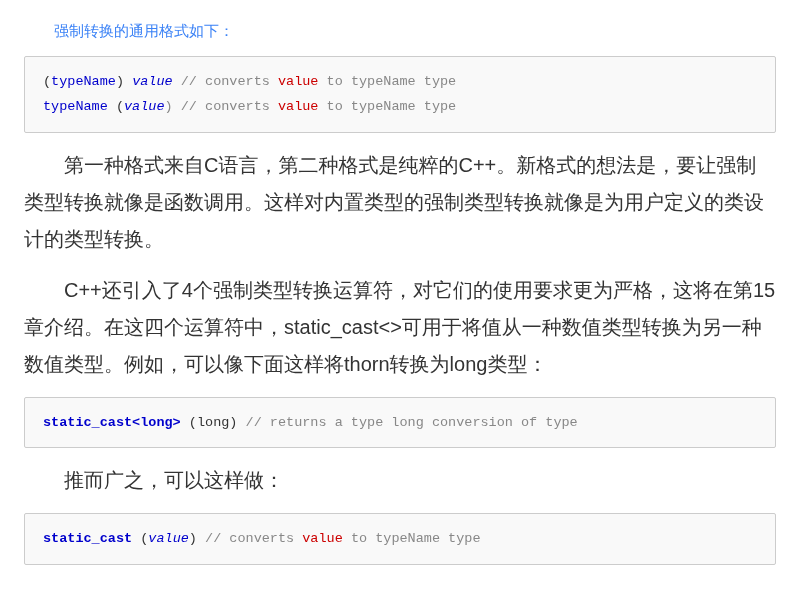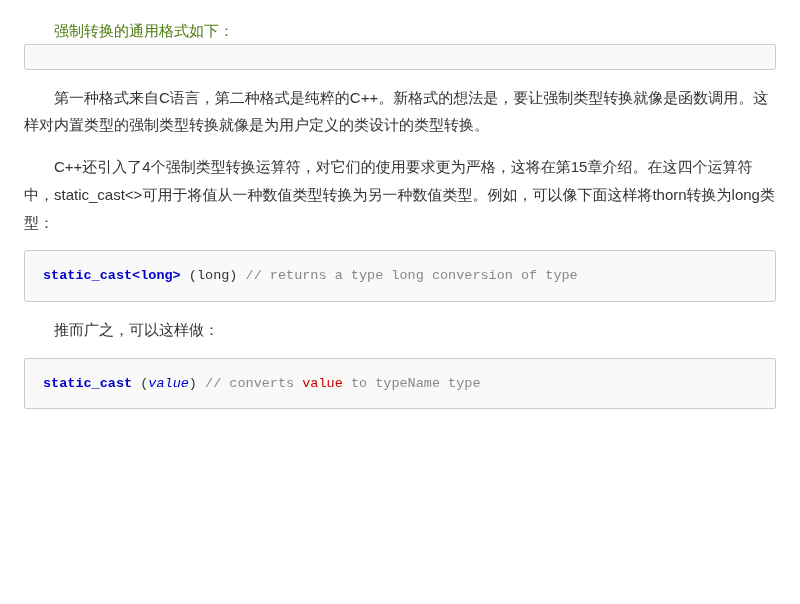--- a/index.html
+++ b/index.html
@@ -13,21 +13,22 @@
       font-family: "SimSun", "宋体", "Microsoft YaHei", sans-serif;
       font-size: 15px;
       color: #333333;
       width: 800px;
       min-height: 604px;
       padding: 18px 24px 18px 24px;
     }
 
     .section-heading {
       font-size: 15px;
-      color: #4d7c0f;
+      color: #3b82f6;
+      margin-bottom: 12px;
       text-indent: 2em;
       line-height: 1.7;
     }
 
     .code-block {
       border: 1px solid #cccccc;
       background: #f9f9f9;
       border-radius: 2px;
       padding: 12px 18px;
       margin-bottom: 14px;
@@ -37,37 +38,43 @@
     }
 
     .code-line {
       display: block;
     }
 
     .text-para {
       text-indent: 2em;
       line-height: 1.85;
       margin-bottom: 14px;
-      font-size: 15px;
+      font-size: 20px;
       color: #333;
     }
     .c-type  { color: #0000cc; }
     .c-italic-val { color: #0000cc; font-style: italic; }
     .c-comment { color: #888888; }
     .c-keyword { color: #0000cc; font-weight: bold; }
     .c-to { color: #cc0000; }
     .c-normal { color: #333333; }
     .c-typename { color: #0000cc; }
   </style>
 </head>
 <body>
 
 <p class="section-heading">强制转换的通用格式如下：</p>
 
 <div class="code-block">
+  <span class="code-line">
+    <span class="c-normal">(</span><span class="c-type">typeName</span><span class="c-normal">) </span><span class="c-italic-val">value</span><span class="c-comment">  // converts </span><span class="c-to">value</span><span class="c-comment"> to typeName type</span>
+  </span>
+  <span class="code-line">
+    <span class="c-typename">typeName</span><span class="c-normal"> (</span><span class="c-italic-val">value</span><span class="c-comment">)   // converts </span><span class="c-to">value</span><span class="c-comment"> to typeName type</span>
+  </span>
 </div>
 
 <p class="text-para">第一种格式来自C语言，第二种格式是纯粹的C++。新格式的想法是，要让强制类型转换就像是函数调用。这样对内置类型的强制类型转换就像是为用户定义的类设计的类型转换。</p>
 
 <p class="text-para">C++还引入了4个强制类型转换运算符，对它们的使用要求更为严格，这将在第15章介绍。在这四个运算符中，static_cast&lt;&gt;可用于将值从一种数值类型转换为另一种数值类型。例如，可以像下面这样将thorn转换为long类型：</p>
 
 <div class="code-block">
   <span class="code-line">
     <span class="c-keyword">static_cast&lt;long&gt;</span><span class="c-normal"> (long) </span><span class="c-comment">// returns a type long conversion of type</span>
   </span>

